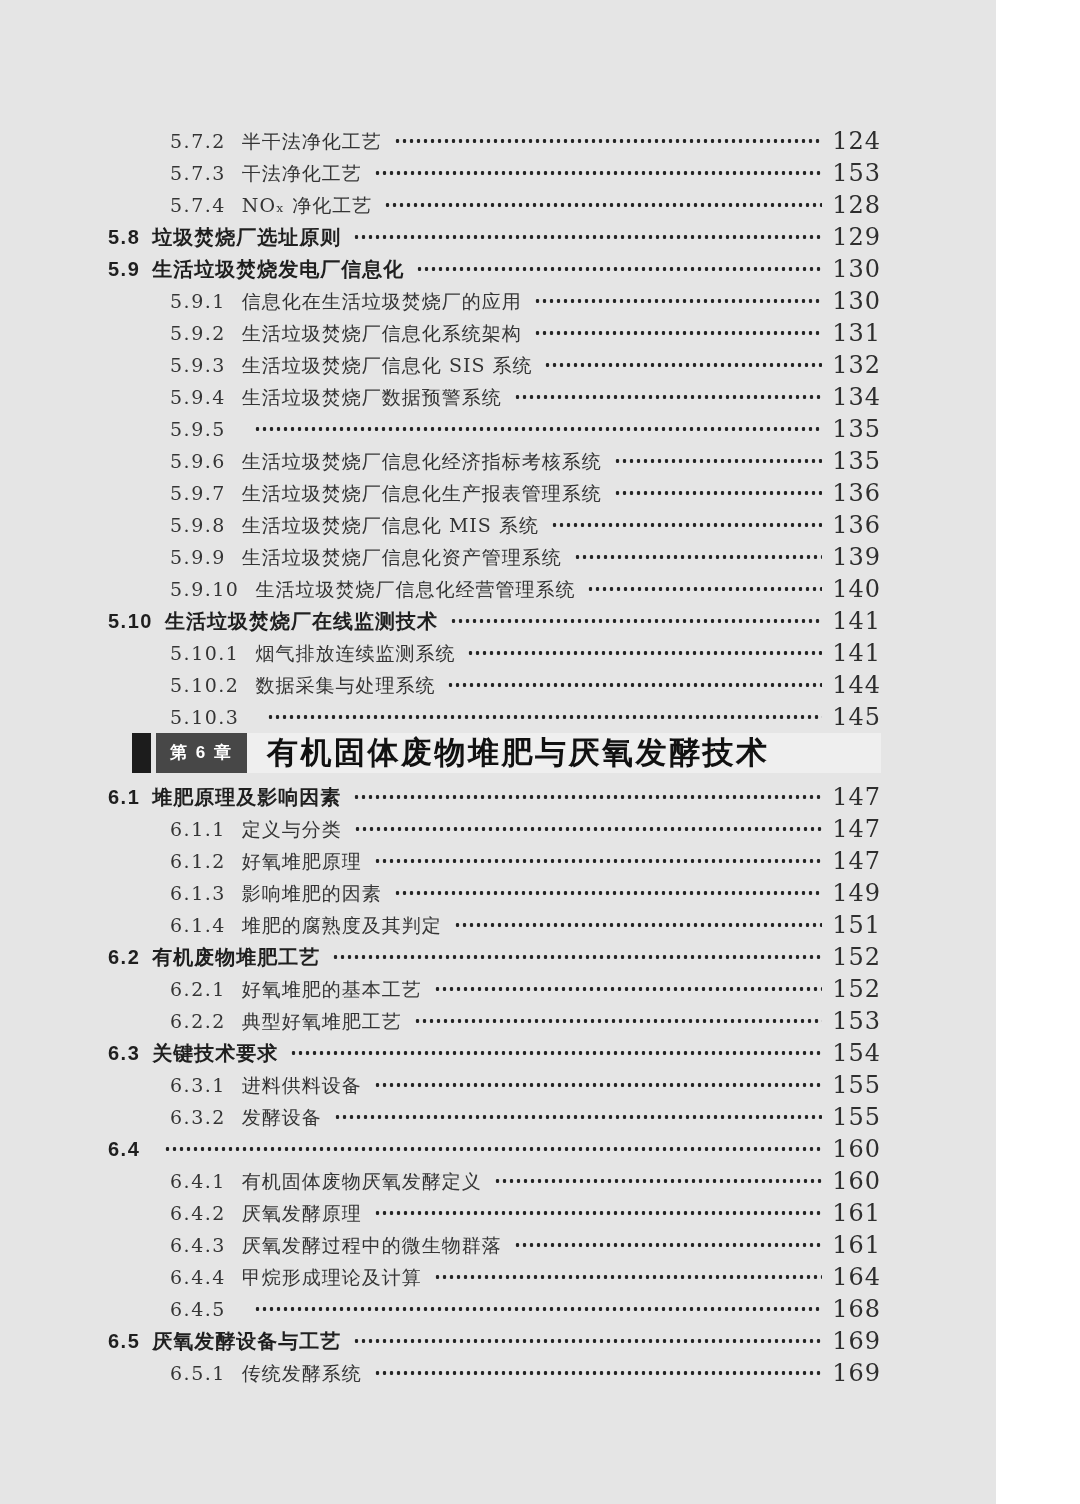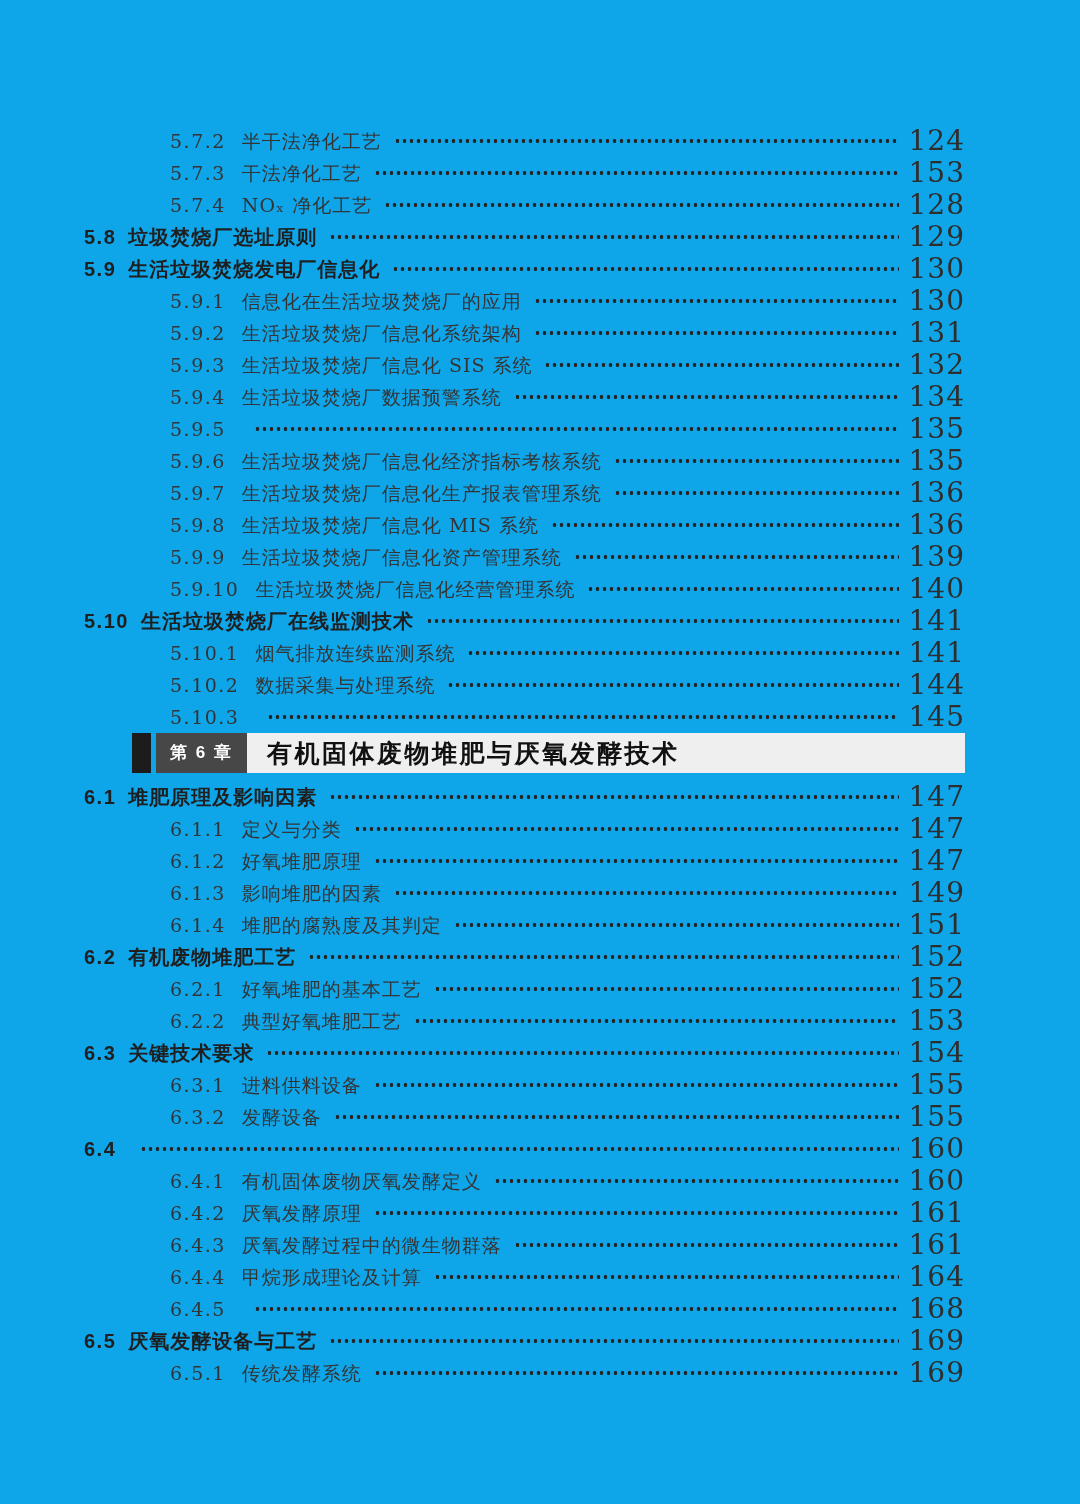--- a/index.html
+++ b/index.html
@@ -9,36 +9,36 @@
   }
   body {
     width: 1080px;
     height: 1504px;
     position: relative;
     font-family: "Liberation Sans", sans-serif;
     color: #222222;
     overflow: hidden;
   }
   .page {
-    width: 1080px;
+    width: 996px;
     height: 1504px;
-    background: #0ea5e9;
+    background: #e5e5e5;
     box-sizing: border-box;
     padding: 125px 115px 0 0;
   }
   .toc-list { width: 100%; }
   .toc-row {
     display: flex;
     align-items: center;
     height: 32px;
     line-height: 32px;
     white-space: nowrap;
   }
   .toc-row.section {
-    padding-left: 84px;
+    padding-left: 108px;
     font-family: "Liberation Sans", sans-serif;
     font-weight: bold;
     font-size: 20px;
     color: #1f1f1f;
   }
   .toc-row.sub {
     padding-left: 170px;
     font-family: "DejaVu Serif", serif;
     font-weight: normal;
     font-size: 19px;
@@ -62,21 +62,21 @@
     background-image: radial-gradient(circle, #242424 1.7px, rgba(0,0,0,0) 2.1px);
     background-size: 7px 32px;
     background-position: 0 center;
     background-repeat: repeat-x;
     min-width: 20px;
   }
   .pg {
     flex: none;
     font-family: "DejaVu Serif", serif;
     font-weight: normal;
-    font-size: 28px;
+    font-size: 24px;
     color: #2e2e2e;
     min-width: 46px;
     text-align: right;
     letter-spacing: 1px;
   }
   .chapter-header {
     margin-left: 132px;
     margin-top: 0;
     margin-bottom: 8px;
     height: 40px;
@@ -100,21 +100,21 @@
     letter-spacing: 2px;
     font-family: "Liberation Sans", sans-serif;
   }
   .chapter-bar {
     flex: 1 1 auto;
     background: #efefef;
     line-height: 40px;
   }
   .chapter-title {
     font-weight: bold;
-    font-size: 25px;
+    font-size: 31px;
     color: #111111;
     letter-spacing: 2.5px;
     padding-left: 20px;
     font-family: "Liberation Sans", sans-serif;
   }
 </style>
 </head>
 <body>
 
 <div class="page">

